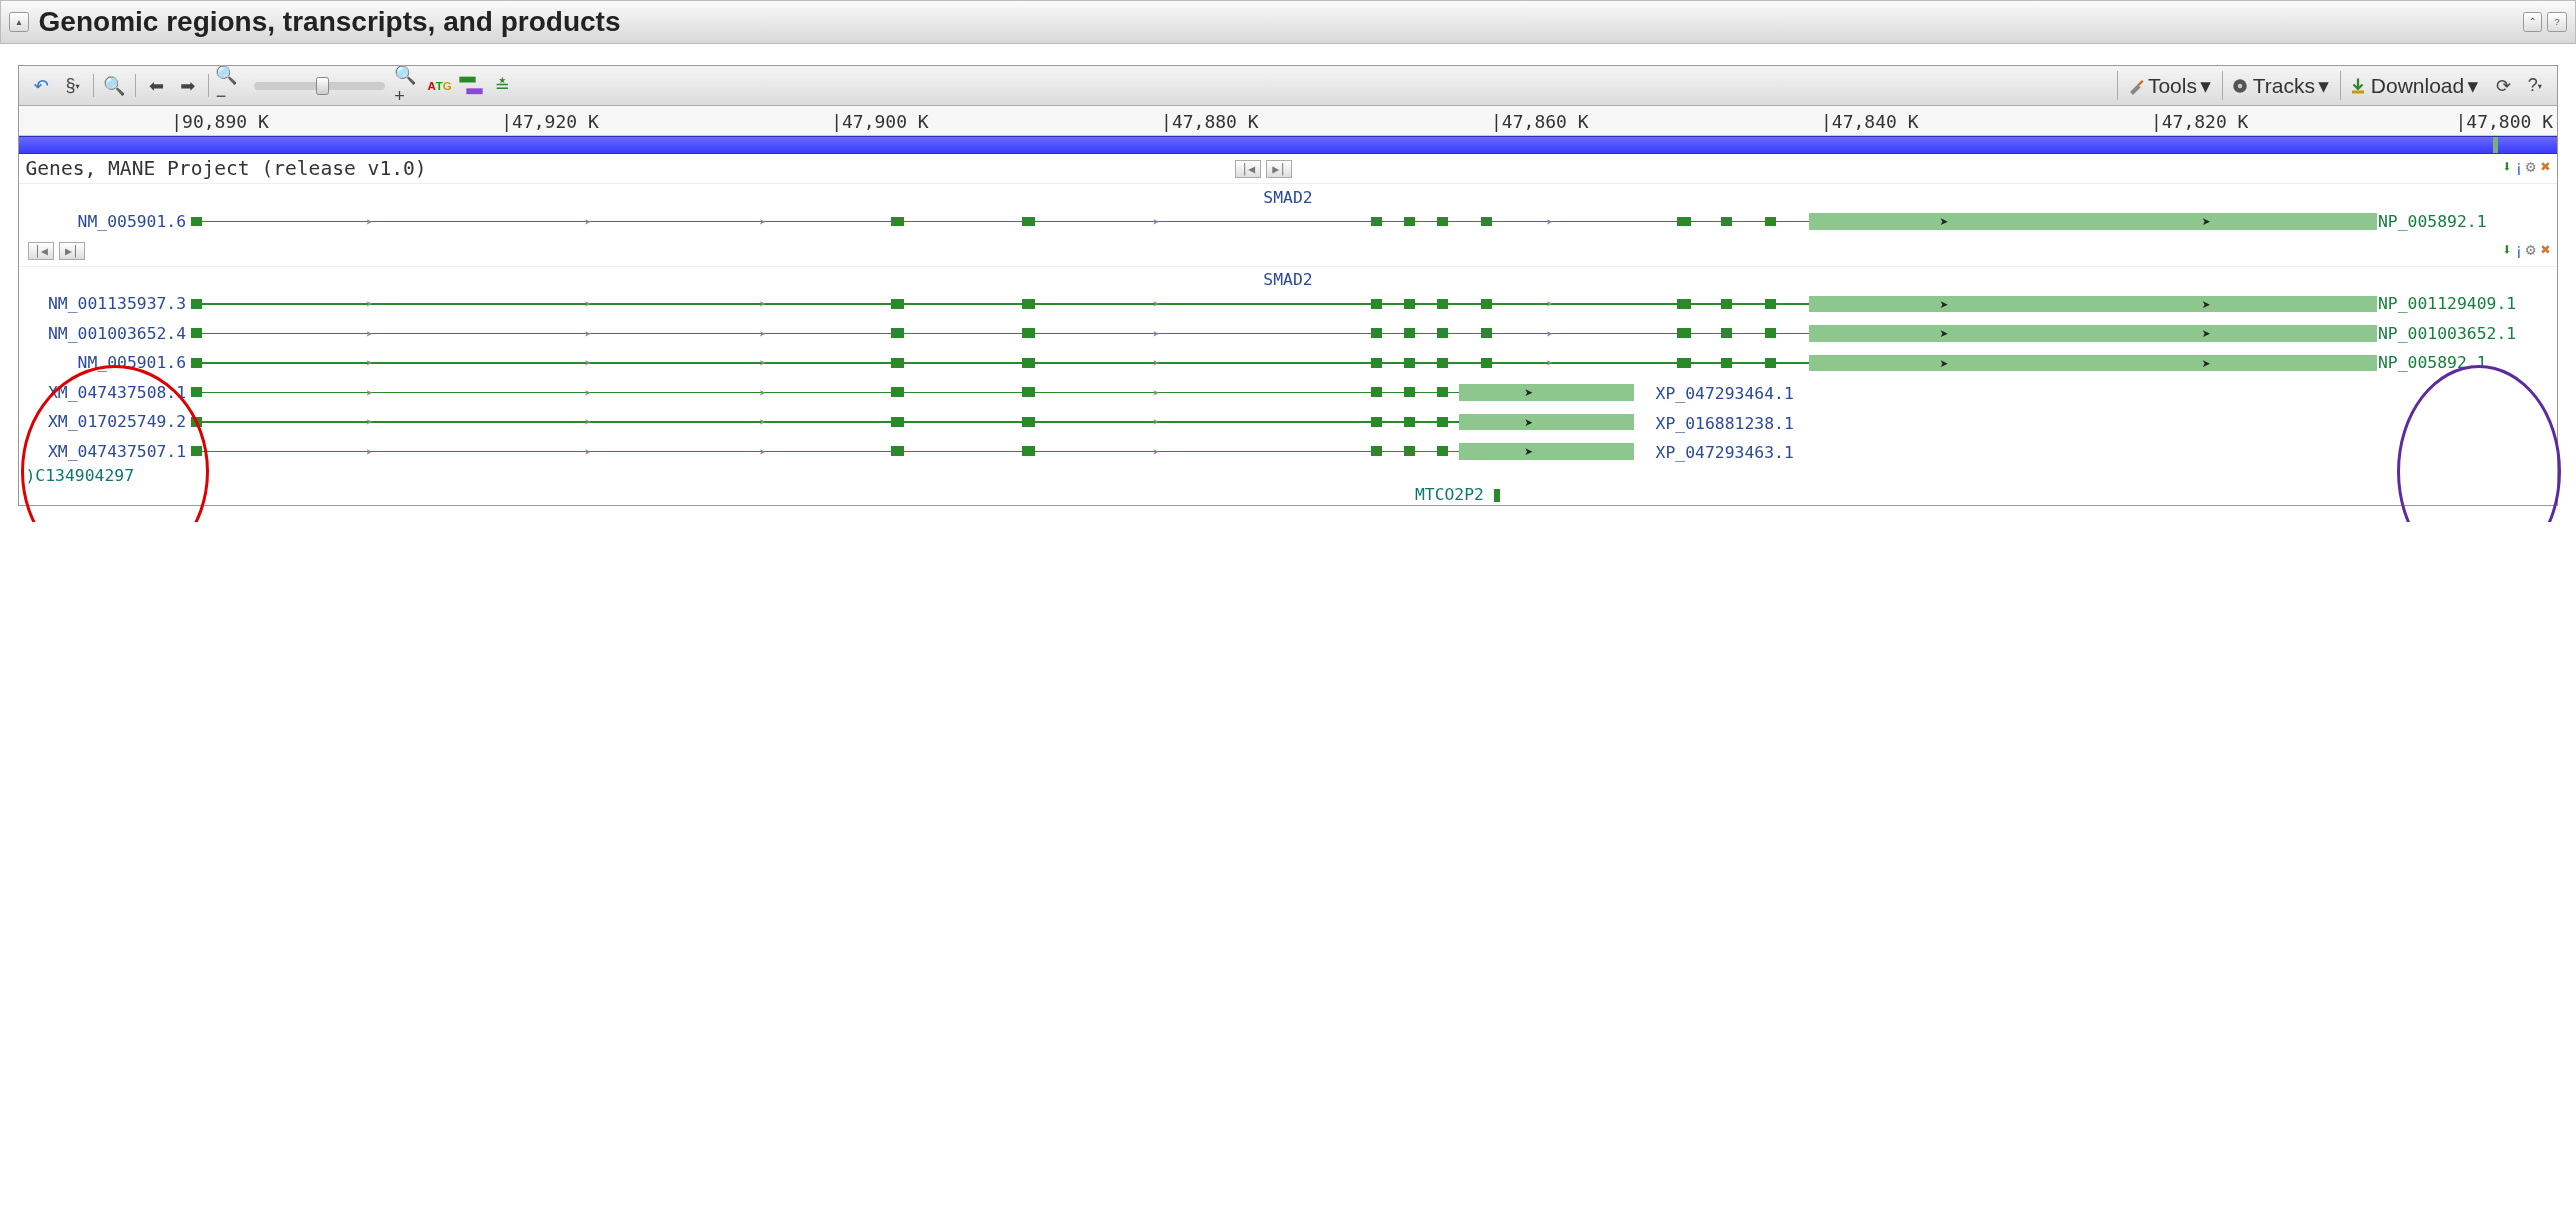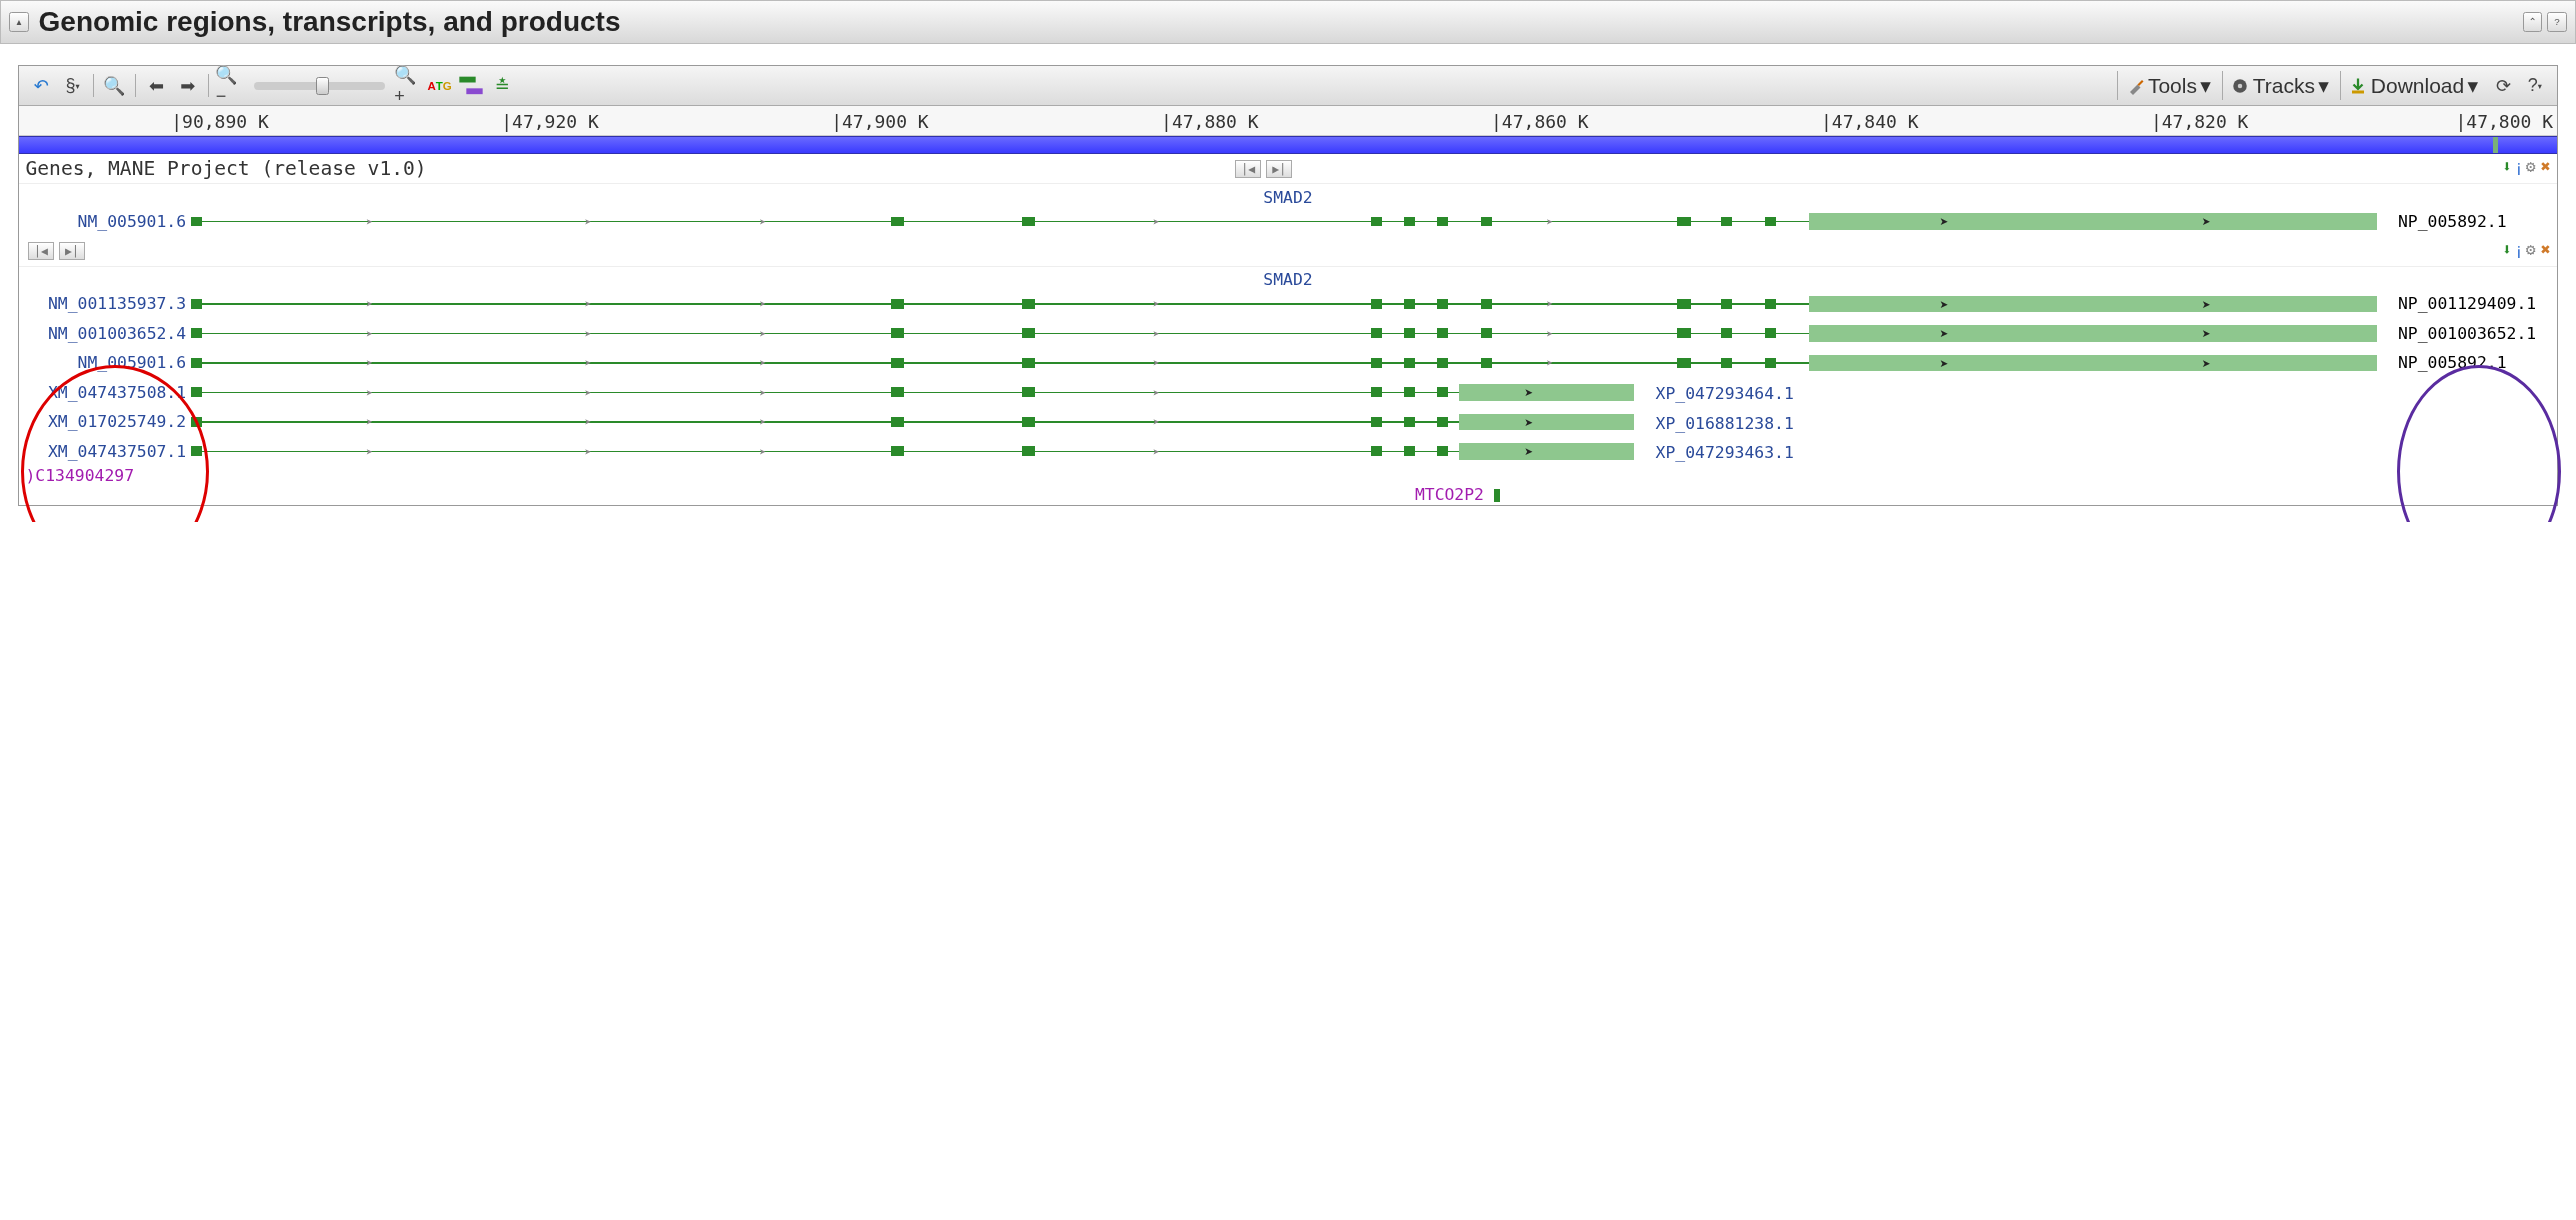--- a/index.html
+++ b/index.html
@@ -38,25 +38,25 @@
 .trackbody{position:relative;background:#fff;font-family:monospace;font-size:16.4px;color:#2a4a9a}
 .gene-lbl{text-align:center;color:#2a4a9a;padding-top:3.3px}
 .row-flex{display:flex;align-items:center;height:29.5px}
 .acc-l{width:172px;text-align:right;padding-right:4.9px;color:#2a4a9a;white-space:nowrap;overflow:visible}
 .plot{flex:1;position:relative;height:16.4px}
 .plot .intron{position:absolute;top:7.4px;height:1.6px;background:#2a8a2a}
 .plot .exon{position:absolute;top:3.3px;height:9.8px;background:#2a8a2a}
 .plot .thick{position:absolute;top:0;height:16.4px;background:#8ec78e}
 .plot .ar{position:absolute;top:1.6px;color:#888;font-size:11.5px}
 .plot .arD{position:absolute;top:0;color:#222;font-size:14.7px}
-.acc-r{width:180px;padding-left:21px;color:#000000;white-space:nowrap}
+.acc-r{width:180px;padding-left:1px;color:#15803d;white-space:nowrap}
 .circ{position:absolute;border:3.3px solid;border-radius:50%;pointer-events:none}
 .circ.red{border-color:#d00;width:188px;height:213px;left:21px;top:321px}
 .circ.purple{border-color:#5a2ca0;width:164px;height:213px;right:14.7px;top:321px}
-.locrow{font-family:monospace;font-size:16.4px;color:#a21caf;padding-left:6.5px}
+.locrow{font-family:monospace;font-size:16.4px;color:#0f766e;padding-left:6.5px}
 .purpbox{display:inline-block;width:18px;height:14.7px;background:#7a4ad0;vertical-align:middle;margin-left:4.9px}
 </style>
 </head>
 <body>
 
 <div class="panel-hdr">
   <div class="tgl-btn">▴</div>
   <h1>Genomic regions, transcripts, and products</h1>
   <div class="hdr-right">
     <div class="tgl-btn">⌃</div>

